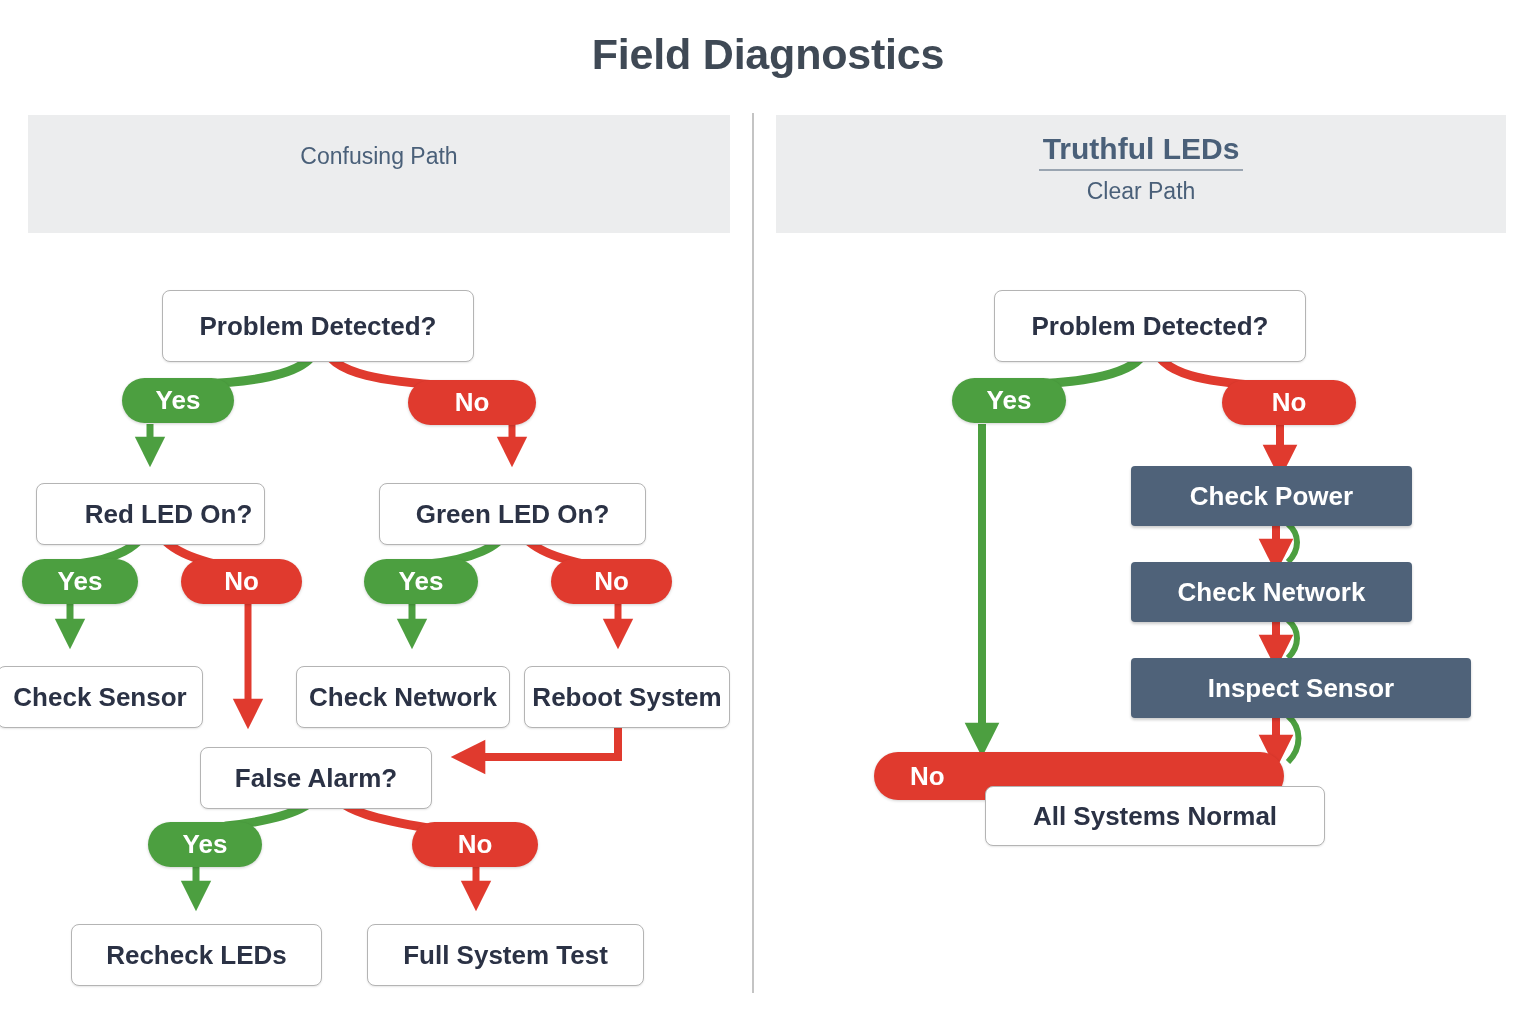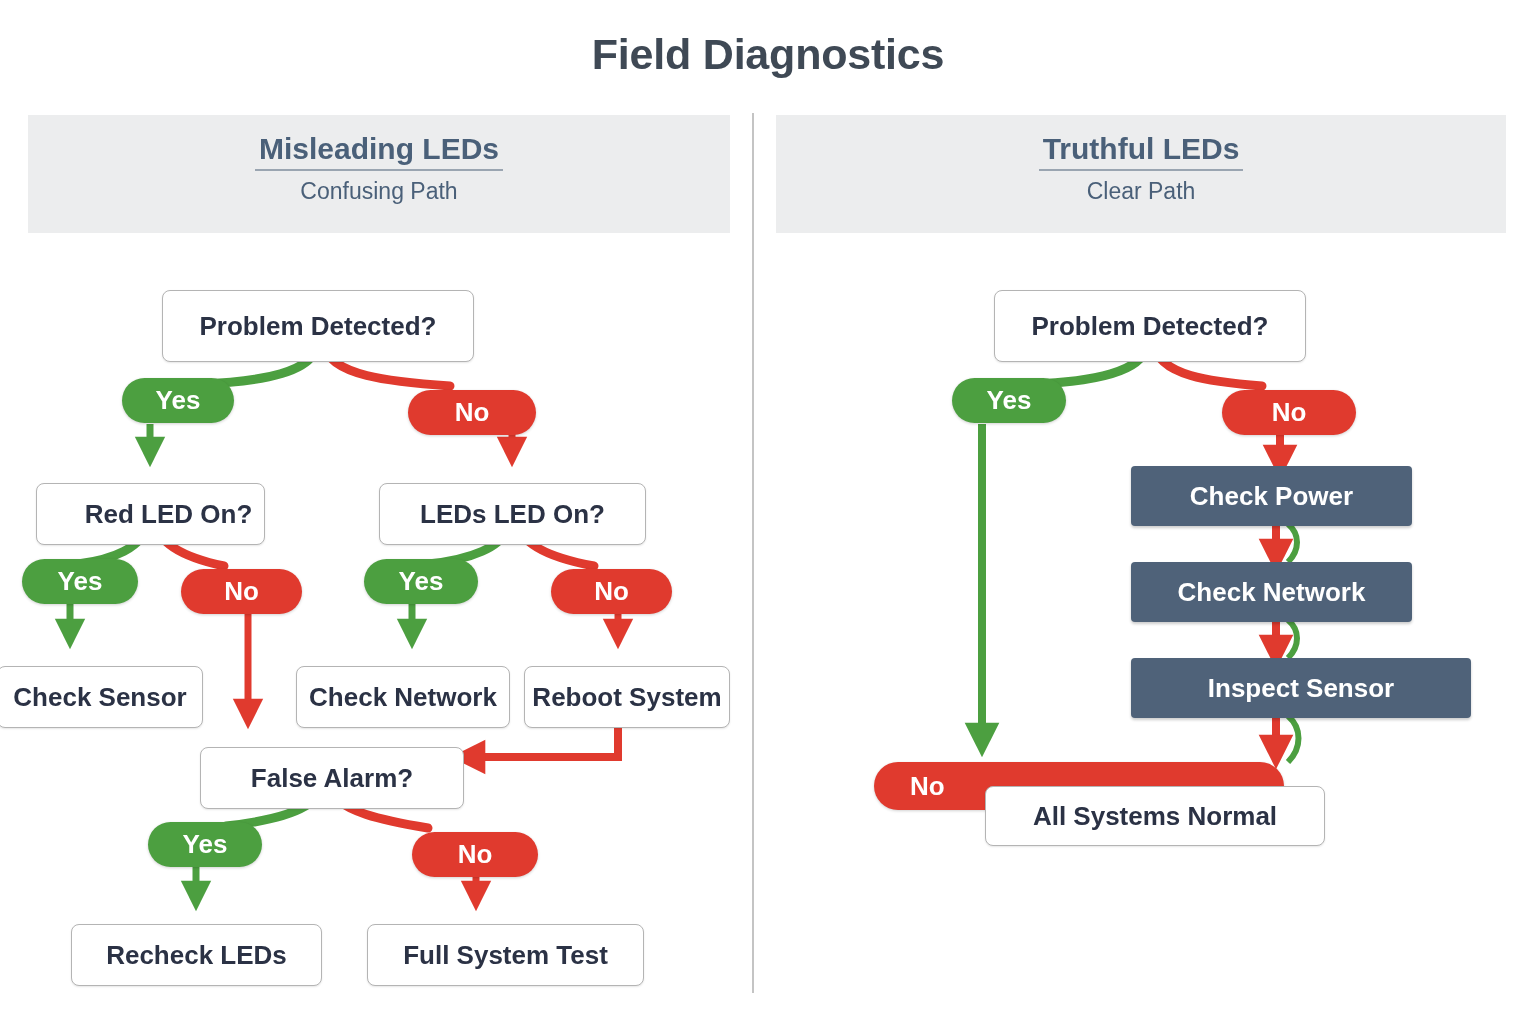--- a/index.html
+++ b/index.html
@@ -103,21 +103,21 @@
     align-items: center;
     border-radius: 26px;
     color: #ffffff;
     font-size: 26px;
     font-weight: bold;
     z-index: 4;
     height: 45px;
     box-shadow: 0 1px 3px rgba(0,0,0,0.18);
   }
   .pill.green { background: #4c9f40; }
-  .pill.red   { background: #e03a2e; margin-top: 10px; }
+  .pill.red   { background: #e03a2e; }
   .pill.center { justify-content: center; }
 
   svg.edges {
     position: absolute;
     left: 0;
     top: 0;
     width: 1536px;
     height: 1024px;
     z-index: 2;
     overflow: visible;
@@ -125,23 +125,20 @@
   }
 </style>
 </head>
 <body>
 
 <div id="page-title">Field Diagnostics</div>
 
 <div id="divider"></div>
 
 <div class="panel-header" id="panel-header-left">
-  <div class="panel-title">
-    <span>Misleading LEDs</span>
-  </div>
   <div class="panel-subtitle">Confusing Path</div>
 </div>
 
 <div class="panel-header" id="panel-header-right">
   <div class="panel-title">
     <span>Truthful LEDs</span>
   </div>
   <div class="panel-subtitle">Clear Path</div>
 </div>
 
@@ -196,29 +193,29 @@
 
   <path fill="none" stroke="#e03a2e" stroke-width="8" marker-end="url(#arrow-red)" d="M1276,622 L1276,652"></path>
 
   <path fill="none" stroke="#e03a2e" stroke-width="8" marker-end="url(#arrow-red)" d="M1276,718 L1276,752"></path>
 </svg>
 
 <div class="node white" style="left:162px; top:270px; width:312px; height:72px;">Problem Detected?</div>
 
 <div class="node white" style="left:36px; top:463px; width:229px; height:62px;padding-left:36px;">Red LED On?</div>
 
-<div class="node white" style="left:379px; top:463px; width:267px; height:62px;">LEDs LED On?</div>
+<div class="node white" style="left:379px; top:463px; width:267px; height:62px;">Green LED On?</div>
 
 <div class="node white" style="left:-3px; top:646px; width:206px; height:62px;">Check Sensor</div>
 
 <div class="node white" style="left:296px; top:646px; width:214px; height:62px;">Check Network</div>
 
 <div class="node white" style="left:524px; top:646px; width:206px; height:62px;">Reboot System</div>
 
-<div class="node white" style="left:200px; top:727px; width:264px; height:62px;">False Alarm?</div>
+<div class="node white" style="left:200px; top:727px; width:232px; height:62px;">False Alarm?</div>
 
 <div class="node white" style="left:71px; top:904px; width:251px; height:62px;">Recheck LEDs</div>
 
 <div class="node white" style="left:367px; top:904px; width:277px; height:62px;">Full System Test</div>
 
 <div class="pill green center" style="left:122px; top:378px; width:112px;">Yes</div>
 
 <div class="pill red center" style="left:408px; top:380px; width:128px;">No</div>
 
 <div class="pill green center" style="left:22px; top:559px; width:116px;">Yes</div>

